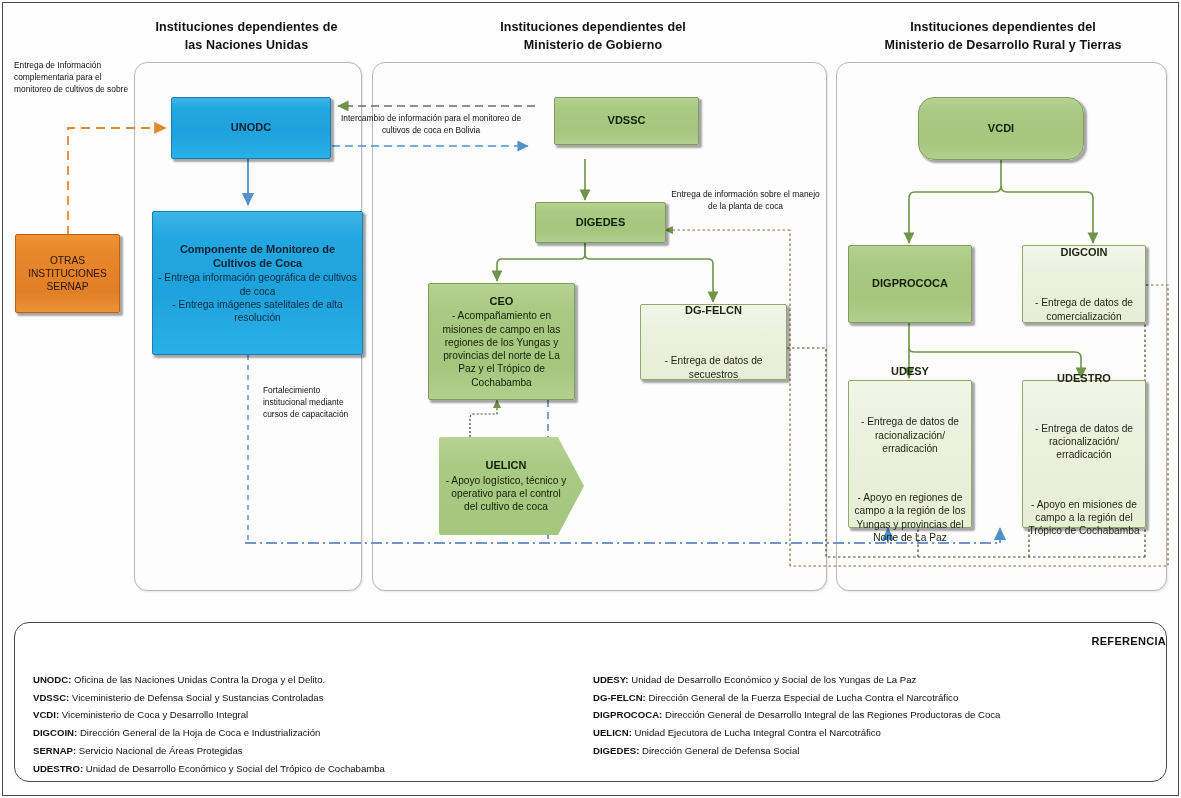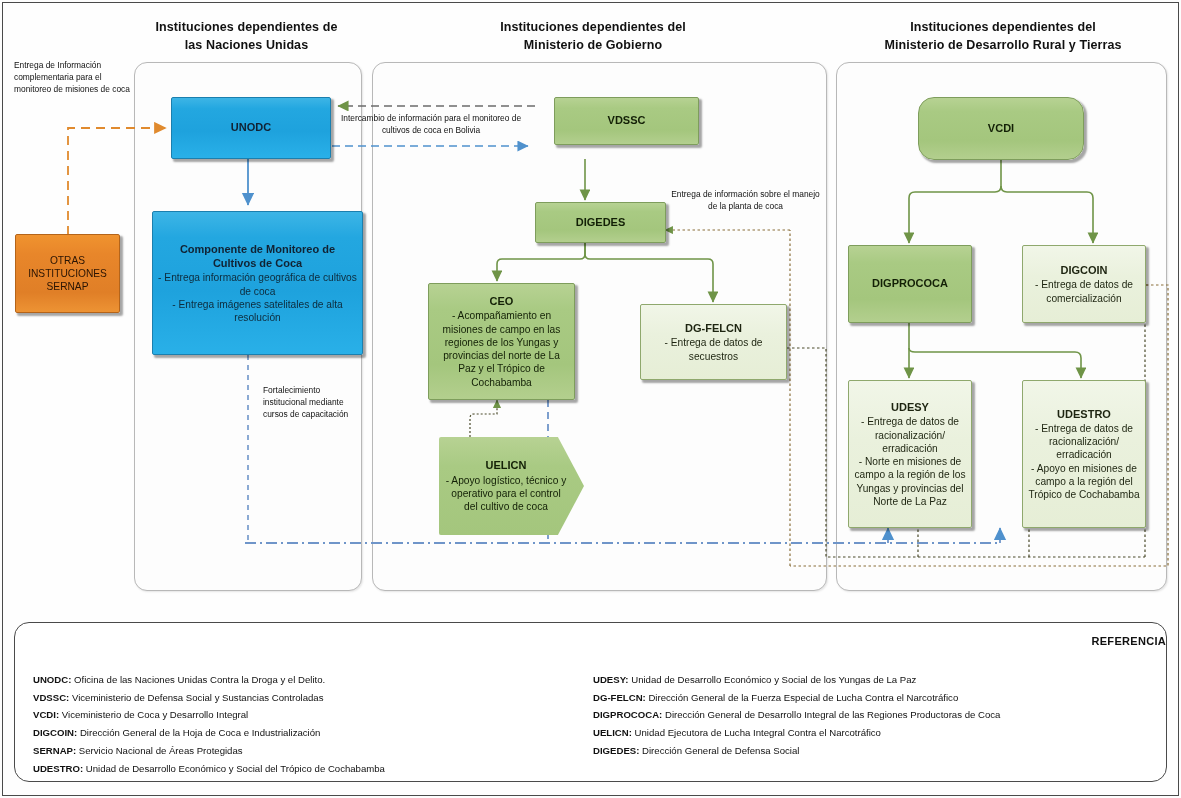--- a/index.html
+++ b/index.html
@@ -79,20 +79,21 @@
   }
   .node.green-solid {
     background: linear-gradient(to bottom, #b7d293 0%, #a9ca83 22%, #a4c67d 70%, #b3cf8e 100%);
     border: 1px solid #7e9d5c;
     color: #132006;
   }
   .node.green-pale {
     background: linear-gradient(to bottom, #f1f6e8 0%, #eaf1dd 40%, #e6eed6 100%);
     border: 1px solid #8fa86d;
     color: #1d2410;
+    gap: 36px;
   }
   .node.hex {
     background: linear-gradient(to bottom, #b7d293 0%, #a9ca83 30%, #a4c67d 100%);
     border: none;
     box-shadow: none;
     clip-path: polygon(0% 0%, 82% 0%, 100% 50%, 82% 100%, 0% 100%);
     color: #132006;
     filter: drop-shadow(2.5px 2.5px 1.5px rgba(0,0,0,.33));
     padding-right: 16px;
     margin-left: 40px;
@@ -299,30 +300,30 @@
   </div>
 
   <div class="node green-pale" style="left:1022px; top:245px; width:124px; height:78px;">
     <span class="nd-title">DIGCOIN</span>
     <span class="nd-line">- Entrega de datos de comercialización</span>
   </div>
 
   <div class="node green-pale" style="left:848px; top:380px; width:124px; height:148px;">
     <span class="nd-title">UDESY</span>
     <span class="nd-line">- Entrega de datos de racionalización/ erradicación</span>
-    <span class="nd-line">- Norte en misiones de campo a la región de los Yungas y provincias del Norte de La Paz</span>
+    <span class="nd-line">- Apoyo en regiones de campo a la región de los Yungas y provincias del Norte de La Paz</span>
   </div>
 
   <div class="node green-pale" style="left:1022px; top:380px; width:124px; height:148px;">
     <span class="nd-title">UDESTRO</span>
     <span class="nd-line">- Entrega de datos de racionalización/ erradicación</span>
     <span class="nd-line">- Apoyo en misiones de campo a la región del Trópico de Cochabamba</span>
   </div>
 
-  <div class="edge-label" style="left:14px; top:59px; width:122px;">Entrega de Información complementaria para el monitoreo de misiones de coca</div>
+  <div class="edge-label" style="left:14px; top:59px; width:122px;">Entrega de Información complementaria para el monitoreo de cultivos de sobre</div>
 
   <div class="edge-label center" style="left:336px; top:112px; width:190px;">Intercambio de información para el monitoreo de cultivos de coca en Bolivia</div>
 
   <div class="edge-label center" style="left:668px; top:188px; width:155px;">Entrega de información sobre el manejo de la planta de coca</div>
 
   <div class="edge-label" style="left:263px; top:384px; width:90px;">Fortalecimiento institucional mediante cursos de capacitación</div>
 
   <div id="legend">
     <div id="legend-title">REFERENCIA</div>
 

